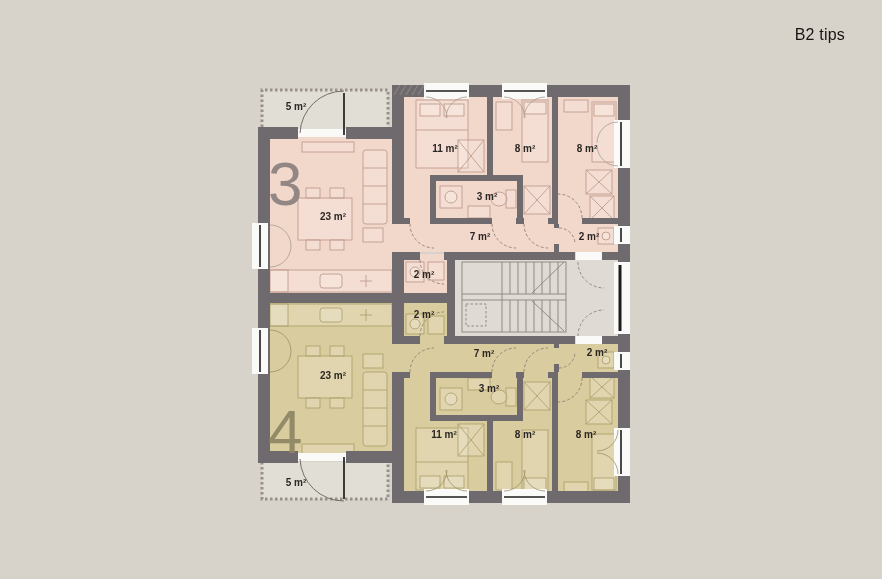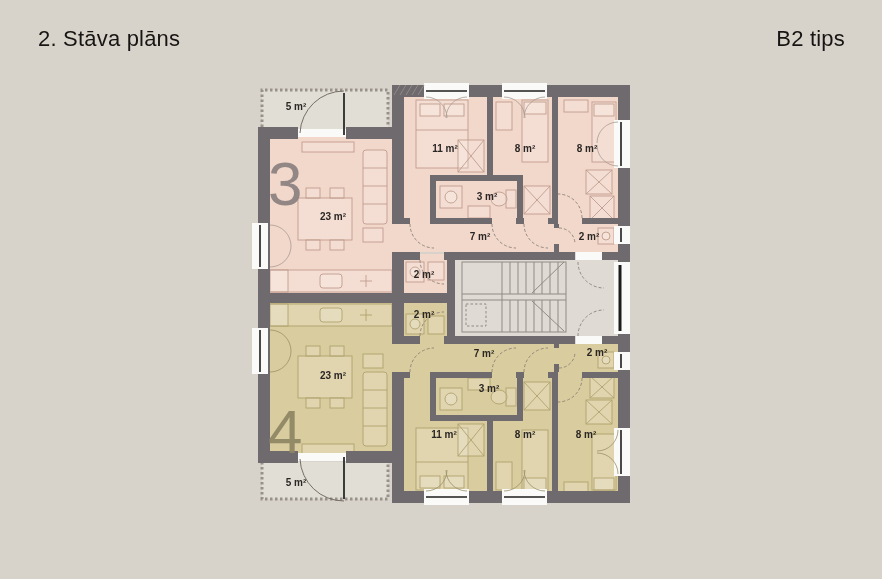--- a/index.html
+++ b/index.html
@@ -8,31 +8,30 @@
     font-family:"Liberation Sans", sans-serif;
     width:882px;height:579px;overflow:hidden;
   }
   .stage{position:relative;width:882px;height:579px;}
   .hdr-title{
     position:absolute;left:38px;top:26px;
     font-size:22px;color:#171513;letter-spacing:.2px;
   }
   .hdr-type{
     position:absolute;right:37px;top:26px;
-    font-size:22px;color:#171513;letter-spacing:.2px;
+    font-size:16px;color:#171513;letter-spacing:.2px;
   }
   svg text{font-family:"Liberation Sans", sans-serif;}
   .arealbl{font-size:10px;font-weight:bold;}
   .aptnum{font-size:62px;opacity:.92;}
 </style>
 </head>
 <body>
 
 <div class="stage">
-  <div class="hdr-title">2. Stāva plāns</div>
   <div class="hdr-type">B2 tips</div>
 
   <svg width="882" height="579" viewBox="0 0 882 579">
 
     <rect x="0" y="0" width="882" height="579" fill="#d8d3ca"></rect>
 
     <g fill="#e1ded6">
       <rect x="262" y="90" width="126" height="47"></rect>
       <rect x="262" y="462" width="126" height="37"></rect>
     </g>

